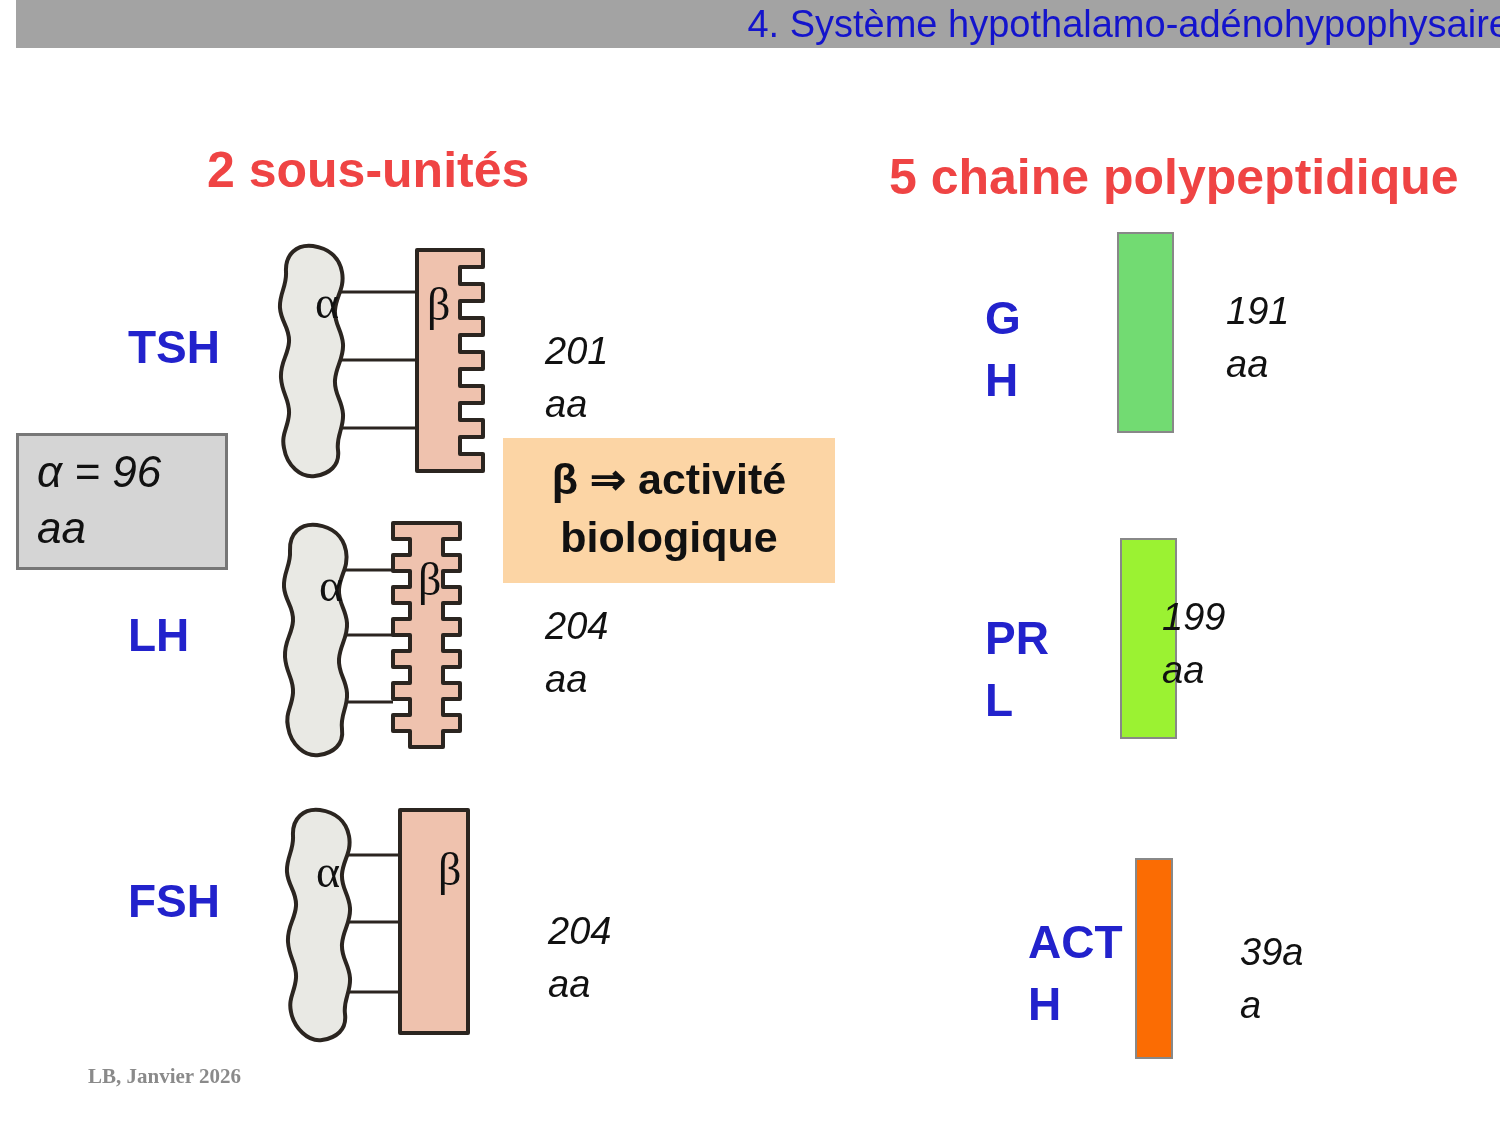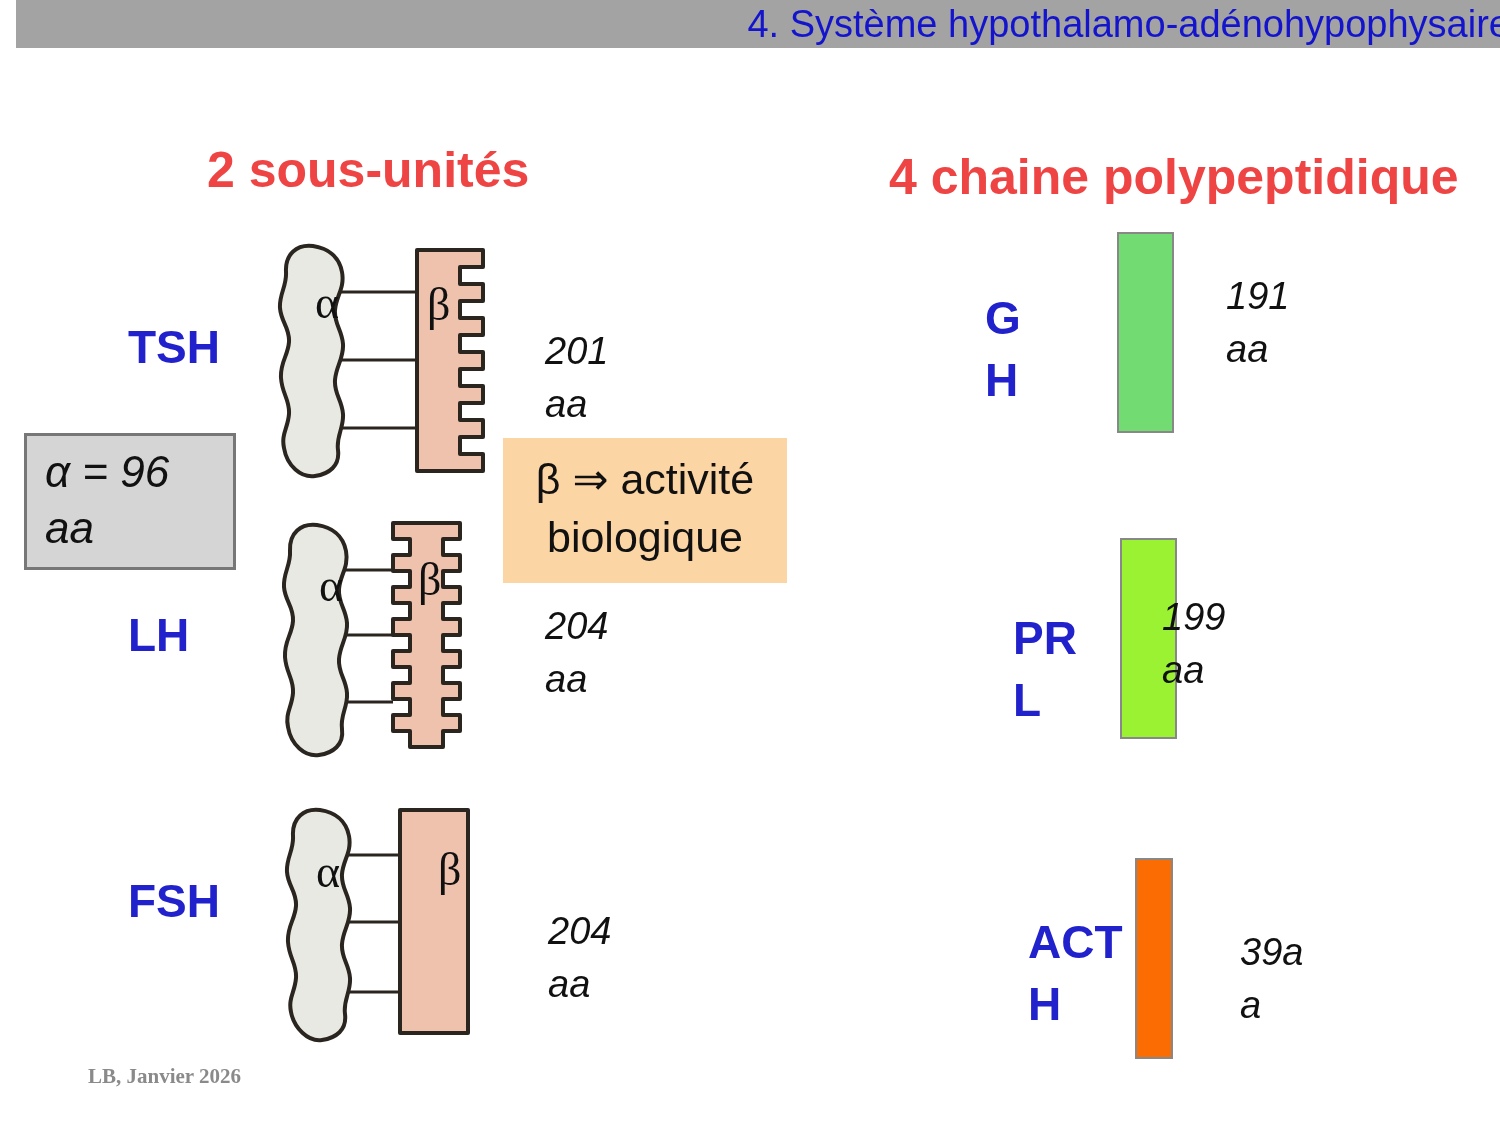--- a/index.html
+++ b/index.html
@@ -25,29 +25,29 @@
     color:#ef4444; font-weight:bold; font-size:50px; white-space:nowrap;
   }
   .hormone-name {
     color:#2222cc; font-weight:bold; font-size:46px; line-height:62px;
   }
   .aa-count {
     color:#111111; font-style:italic; font-size:38px; line-height:53px;
   }
 
   .alpha-box {
-    left:24px; top:433px; width:212px; height:137px;
+    left:16px; top:433px; width:212px; height:137px;
     background:#d5d5d5; border:3px solid #777777; box-sizing:border-box;
     font-style:italic; font-size:44px; line-height:56px; color:#111;
     padding:8px 0 0 18px;
   }
   .beta-box {
-    left:503px; top:438px; width:284px; height:145px;
+    left:503px; top:438px; width:332px; height:145px;
     background:#fcd5a5; box-sizing:border-box;
-    font-weight:normal; font-size:43px; line-height:58px; color:#111;
+    font-weight:bold; font-size:43px; line-height:58px; color:#111;
     text-align:center; padding-top:12px;
   }
 
   .poly-bar { border:2px solid #888888; box-sizing:border-box; }
 
   .footer-credit {
     left:88px; top:1064px;
     font-family:"Liberation Serif", serif; font-weight:bold;
     font-size:21px; color:#8a8a8a;
   }
@@ -62,21 +62,21 @@
 </head>
 <body>
 
 <div class="page">
 
   <div class="abs header-bar">
     <div class="header-title">4. Système hypothalamo-adénohypophysaire</div>
   </div>
 
   <div class="abs col-title" style="left:207px; top:141px;">2 sous-unités</div>
-  <div class="abs col-title" style="left:889px; top:148px;">4 chaine polypeptidique</div>
+  <div class="abs col-title" style="left:889px; top:148px;">5 chaine polypeptidique</div>
 
   <div class="abs hormone-name" style="left:128px; top:316px;">TSH</div>
   <svg class="abs" style="left:255px; top:228px;" width="240" height="290" viewBox="0 0 240 290">
     <line class="subunit-line" x1="78" y1="64" x2="162" y2="64"></line>
     <line class="subunit-line" x1="78" y1="132" x2="162" y2="132"></line>
     <line class="subunit-line" x1="78" y1="200" x2="162" y2="200"></line>
     <path class="blob" d="M58,18 C42,16 30,26 31,44 C32,58 24,66 25,80 C26,94 35,100 34,114 C33,128 25,134 26,150 C27,166 35,172 34,186 C33,200 26,206 29,220 C32,238 46,250 60,248 C74,246 85,238 83,222 C81,208 89,200 88,186 C87,172 79,166 80,152 C81,138 89,130 88,116 C87,102 79,96 80,82 C81,68 90,60 87,44 C84,28 72,20 58,18 Z"></path>
     <path class="comb" d="M162,22 H228 V39 H205 V56 H228 V73 H205 V90 H228 V107 H205 V124 H228 V141 H205 V158 H228 V175 H205 V192 H228 V209 H205 V226 H228 V243 H162 Z"></path>
     <text class="greek" x="60" y="90">α</text>
     <text class="greek" x="172" y="92">β</text>
@@ -112,24 +112,24 @@
     <rect class="comb" x="140" y="15" width="68" height="223"></rect>
     <text class="greek" x="56" y="92">α</text>
     <text class="greek" x="178" y="90">β</text>
   </svg>
   <div class="abs aa-count preline" style="left:548px; top:905px;">204
 aa</div>
 
   <div class="abs hormone-name preline" style="left:985px; top:287px;">G
 H</div>
   <div class="abs poly-bar" style="left: 1117px; top: 232px; width: 57px; height: 201px; background: rgb(114, 219, 114);"></div>
-  <div class="abs aa-count preline" style="left:1226px; top:270px;">191
+  <div class="abs aa-count preline" style="left:1226px; top:285px;">191
 aa</div>
 
-  <div class="abs hormone-name preline" style="left:985px; top:607px;margin-left:28px;">PR
+  <div class="abs hormone-name preline" style="left:985px; top:607px;">PR
 L</div>
   <div class="abs poly-bar" style="left: 1120px; top: 538px; width: 57px; height: 201px; background: rgb(155, 242, 50);"></div>
   <div class="abs aa-count preline" style="left:1162px; top:591px;">199
 aa</div>
 
   <div class="abs hormone-name preline" style="left:987px; top:911px;margin-left:41px;">ACT
 H</div>
   <div class="abs poly-bar" style="left: 1135px; top: 858px; width: 38px; height: 201px; background: rgb(251, 108, 3);"></div>
   <div class="abs aa-count preline" style="left:1240px; top:926px;">39a
 a</div>

